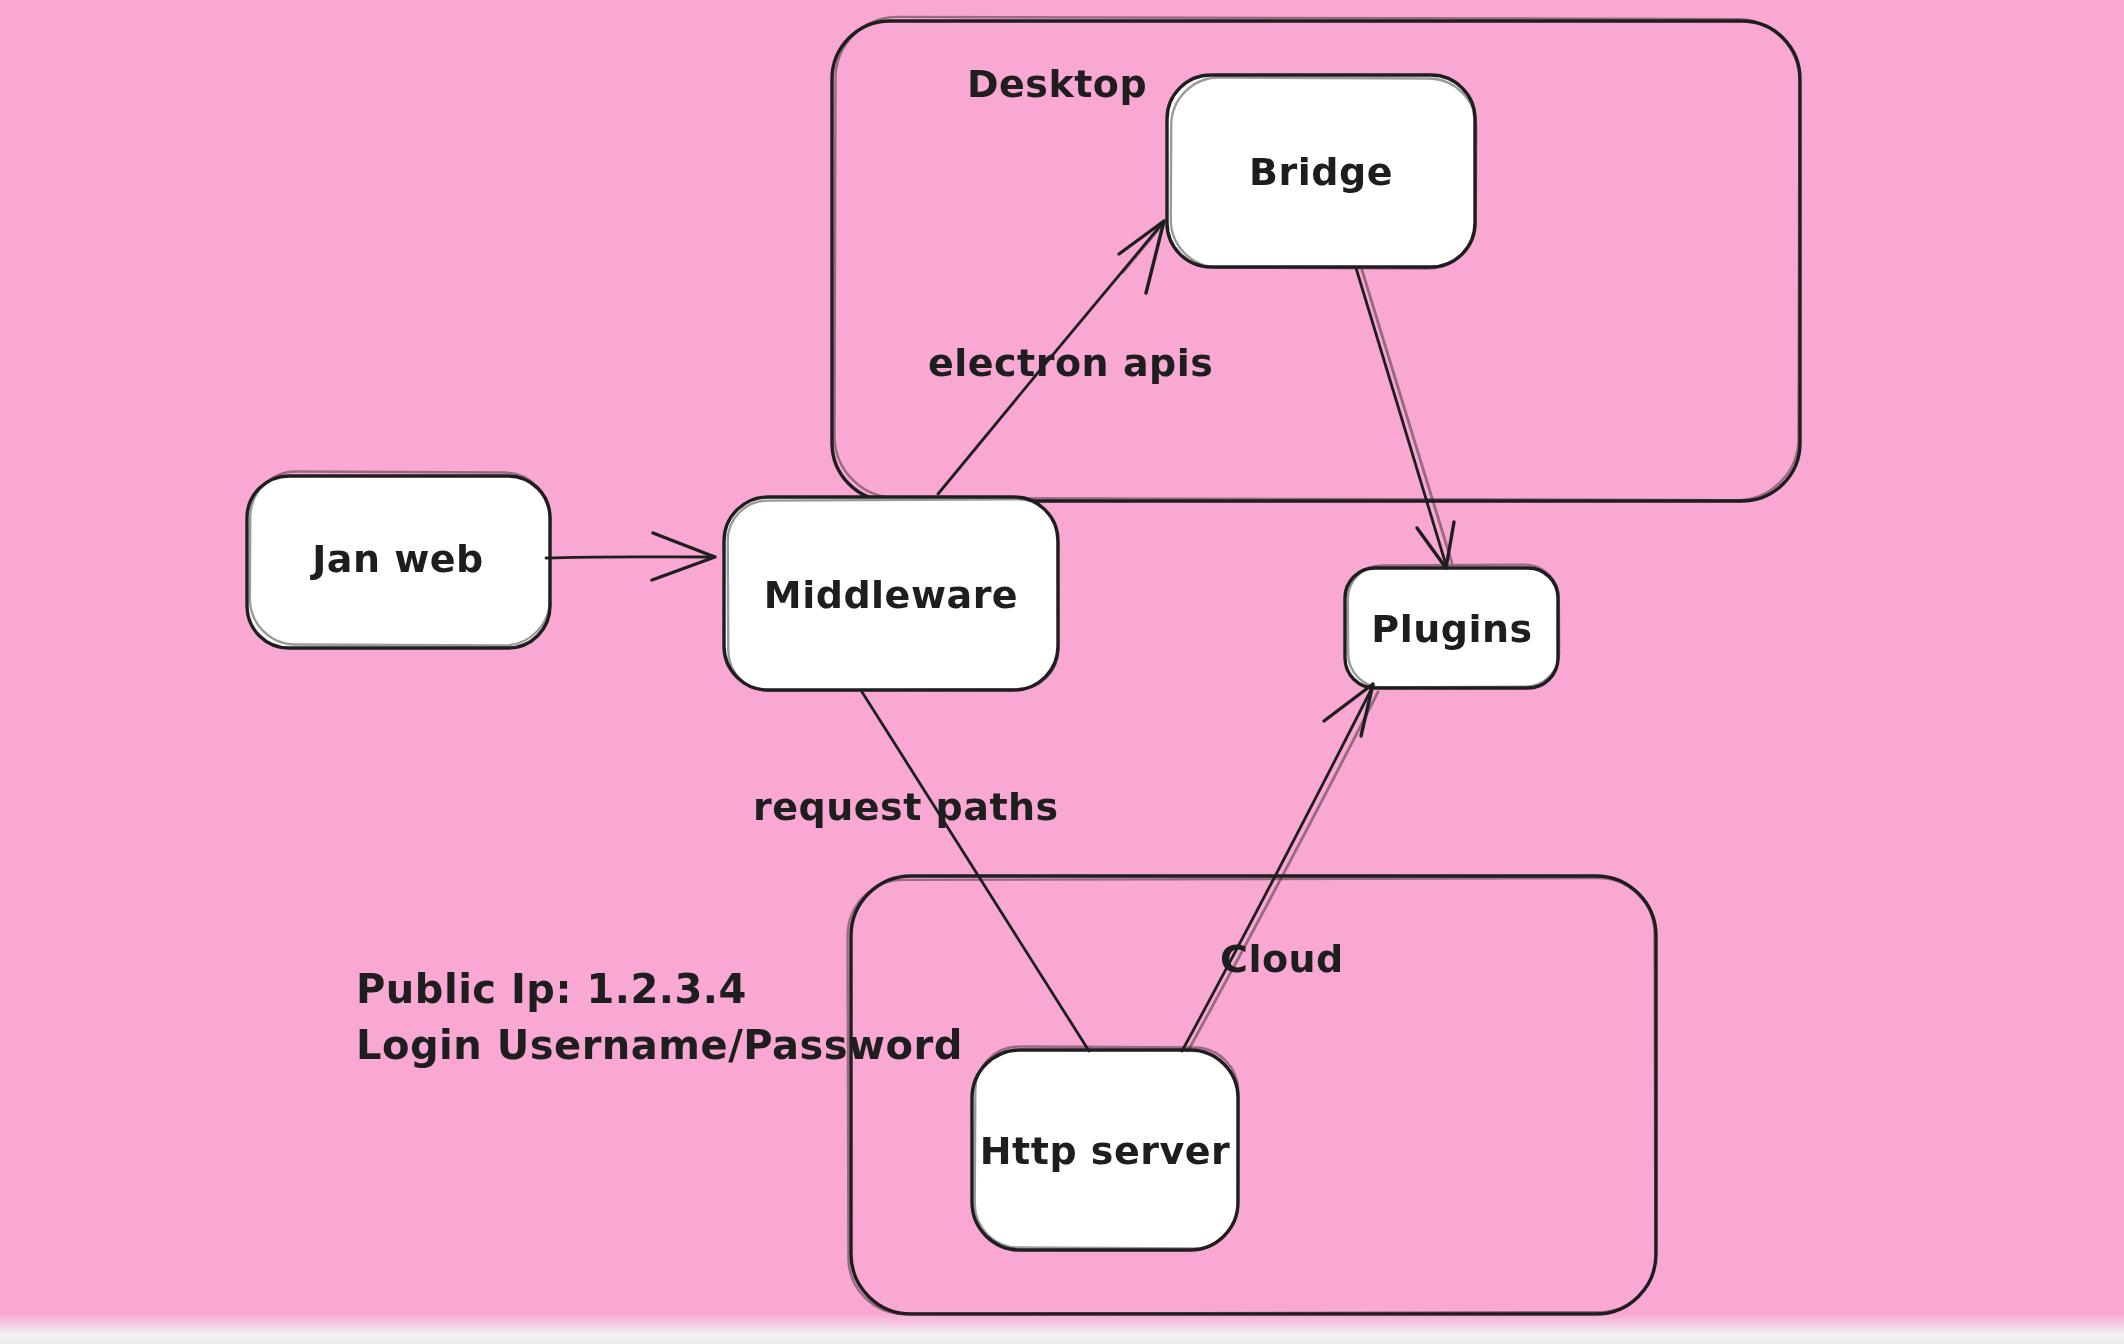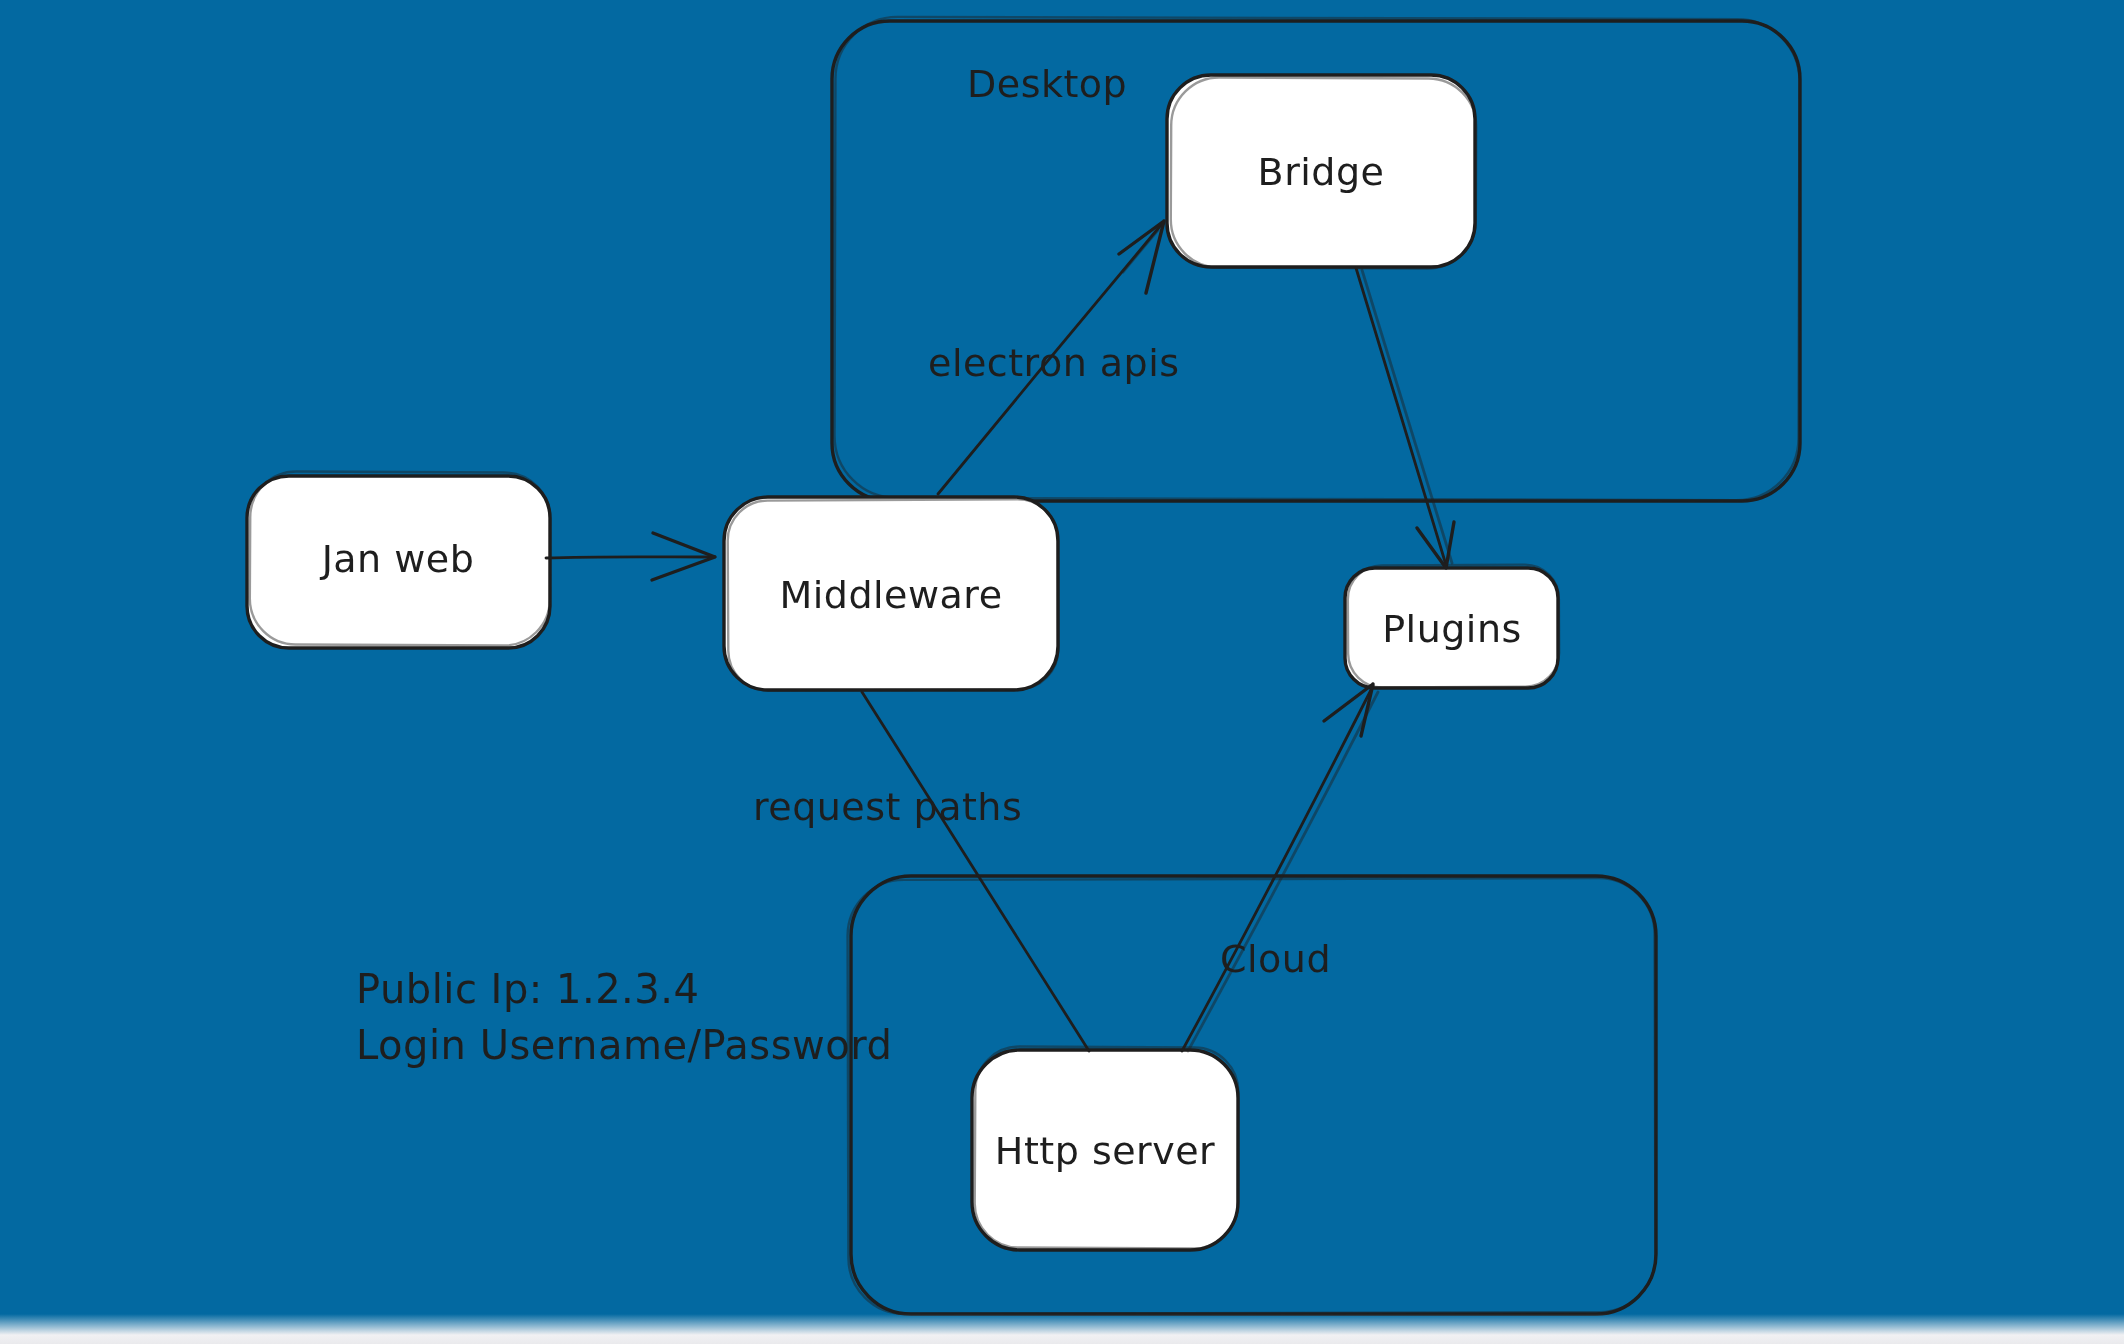--- a/index.html
+++ b/index.html
@@ -7,21 +7,22 @@
     padding: 0;
     background: #ffffff;
     width: 2124px;
     height: 1344px;
     overflow: hidden;
   }
   .canvas-wrap {
     position: relative;
     width: 2124px;
     height: 1344px;
-    background: #0369a1;
+    background: #f9a8d4;
+    font-weight: bold;
   }
   svg.diagram {
     position: absolute;
     left: 0;
     top: 0;
     display: block;
   }
   .sketch {
     stroke: #1e1e1e;
     stroke-width: 3.4;

